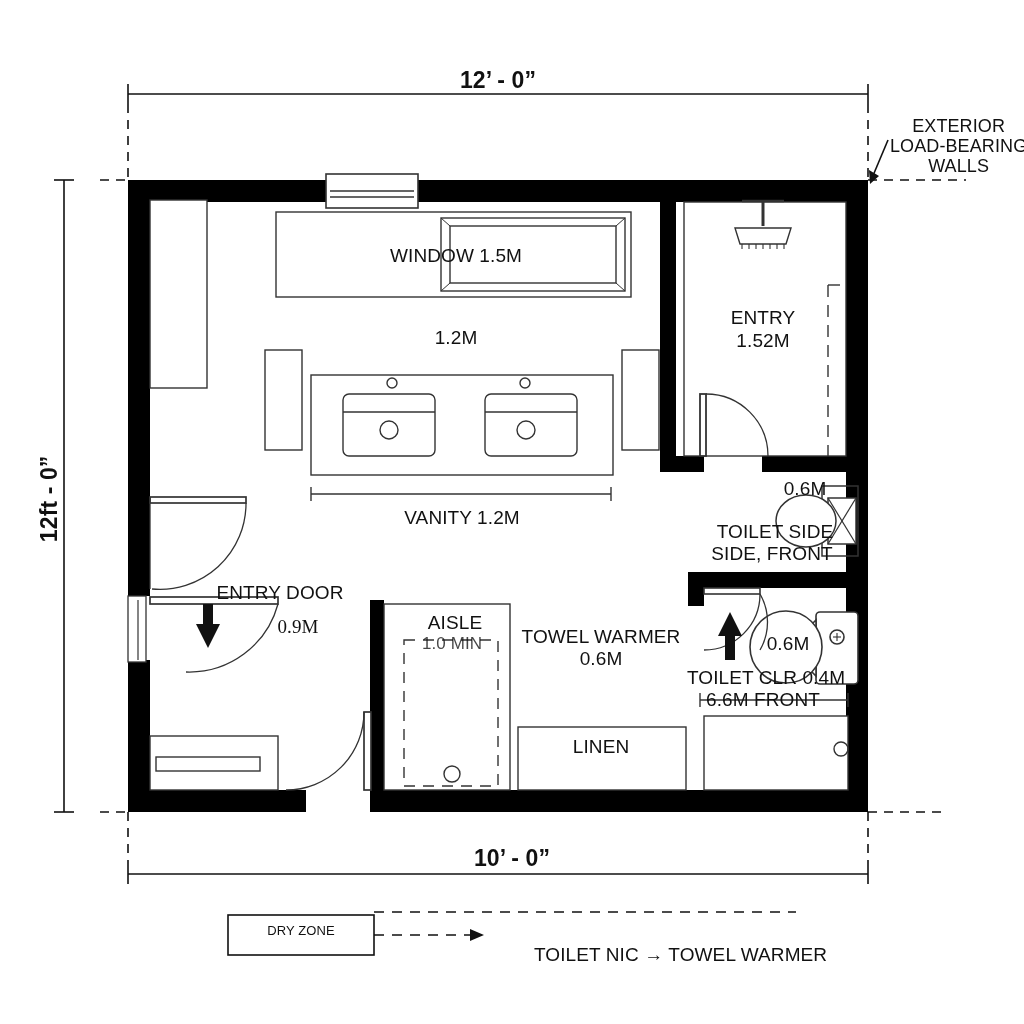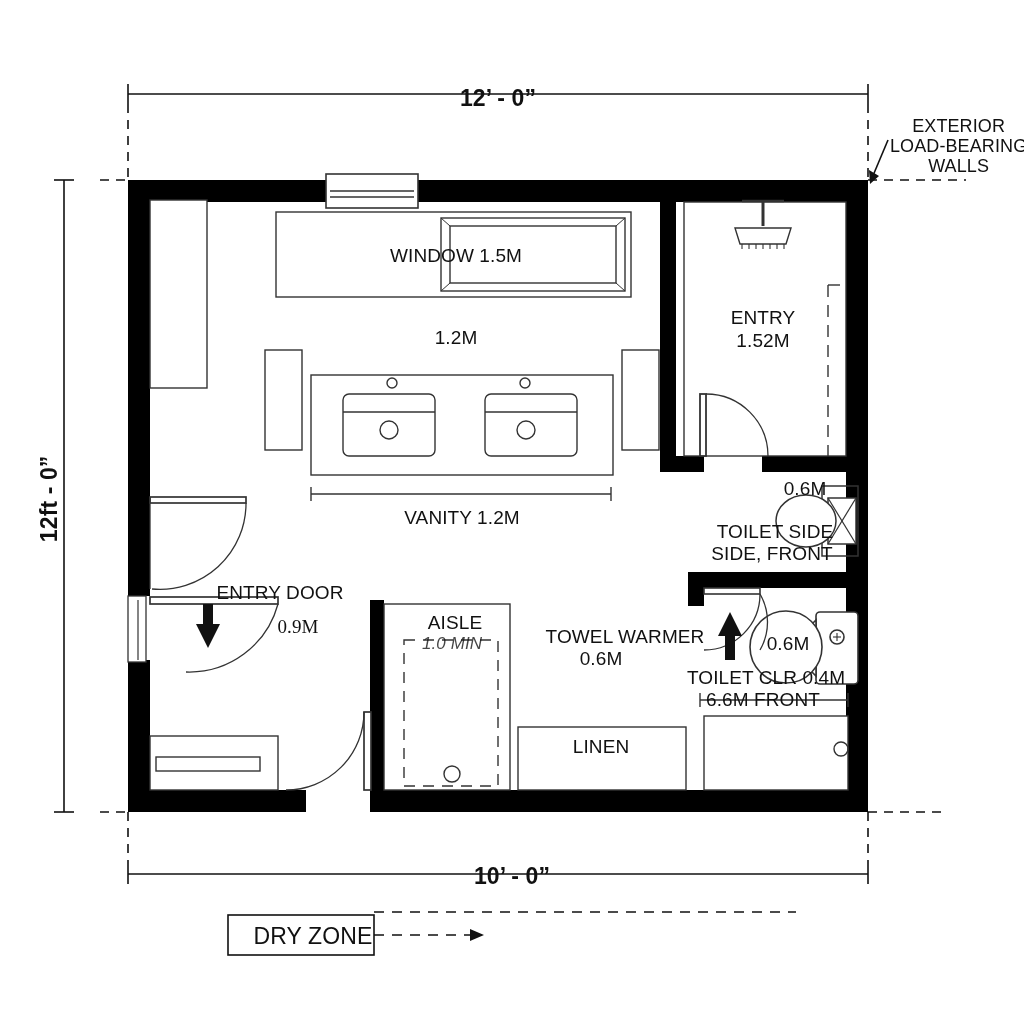--- a/index.html
+++ b/index.html
@@ -30,30 +30,30 @@
   }
   .lbl {
     position: absolute;
     font-family: "Liberation Sans", sans-serif;
     color: #111111;
     white-space: nowrap;
     line-height: 1.12;
     letter-spacing: 0.1px;
   }
   .lbl.ctr { transform: translateX(-50%); text-align: center; }
-  .dim-txt { font-size: 23px; font-weight: 700; margin-top: 18px; }
+  .dim-txt { font-size: 23px; font-weight: 700; }
   .dim-txt-v {
     font-size: 23px;
     font-weight: 700;
     transform-origin: 50% 50%;
   }
   .room-txt { font-size: 19px; font-weight: 400; text-align: center; }
   .note-txt { font-size: 18px; font-weight: 400; text-align: center; }
-  .small-txt { font-size: 17px; font-weight: 400; text-align: center; font-style: italic; }
-  .legend-box-txt { font-size: 23px; font-weight: 400; margin-left: 12px; }
+  .small-txt { font-size: 17px; font-weight: 400; text-align: center; }
+  .legend-box-txt { font-size: 13px; font-weight: 400; }
   .flow-txt { font-size: 19px; font-weight: 400; white-space: nowrap; }
 </style>
 </head>
 <body>
 
 <div id="plan-root">
 
   <svg class="plan-svg" viewBox="0 0 1024 1024">
 
     <g stroke="#111111" fill="none" stroke-width="1.6">
@@ -295,24 +295,25 @@
   <div class="lbl room-txt ctr" style="left:805px; top:478px;">0.6M</div>
   <div class="lbl room-txt ctr" style="left:775px; top:521px;">TOILET SIDE</div>
   <div class="lbl room-txt ctr" style="left:772px; top:543px;">SIDE, FRONT</div>
 
   <div class="lbl room-txt ctr" style="left:280px; top:582px;">ENTRY DOOR</div>
   <div class="lbl room-txt ctr" style="left:298px; top:616px;font-family:Liberation Serif, serif;">0.9M</div>
 
   <div class="lbl room-txt ctr" style="left:455px; top:612px;">AISLE</div>
   <div class="lbl small-txt ctr" style="left:452px; top:634px; opacity:0.78;">1.0 MIN</div>
 
-  <div class="lbl room-txt ctr" style="left:601px; top:626px;margin-left:24px;">TOWEL WARMER</div>
+  <div class="lbl room-txt ctr" style="left:601px; top:626px;">TOWEL WARMER</div>
   <div class="lbl room-txt ctr" style="left:601px; top:648px;">0.6M</div>
 
   <div class="lbl room-txt ctr" style="left:788px; top:633px;">0.6M</div>
   <div class="lbl room-txt ctr" style="left:766px; top:667px;">TOILET CLR 0.4M</div>
   <div class="lbl room-txt ctr" style="left:763px; top:689px;">6.6M FRONT</div>
 
   <div class="lbl room-txt ctr" style="left:601px; top:736px;">LINEN</div>
 
   <div class="lbl legend-box-txt ctr" style="left:301px; top:924px;">DRY ZONE</div>
+  <div class="lbl flow-txt" style="left:534px; top:944px;">TOILET NIC   →  TOWEL WARMER</div>
 
 </div>
 
 </body></html>

